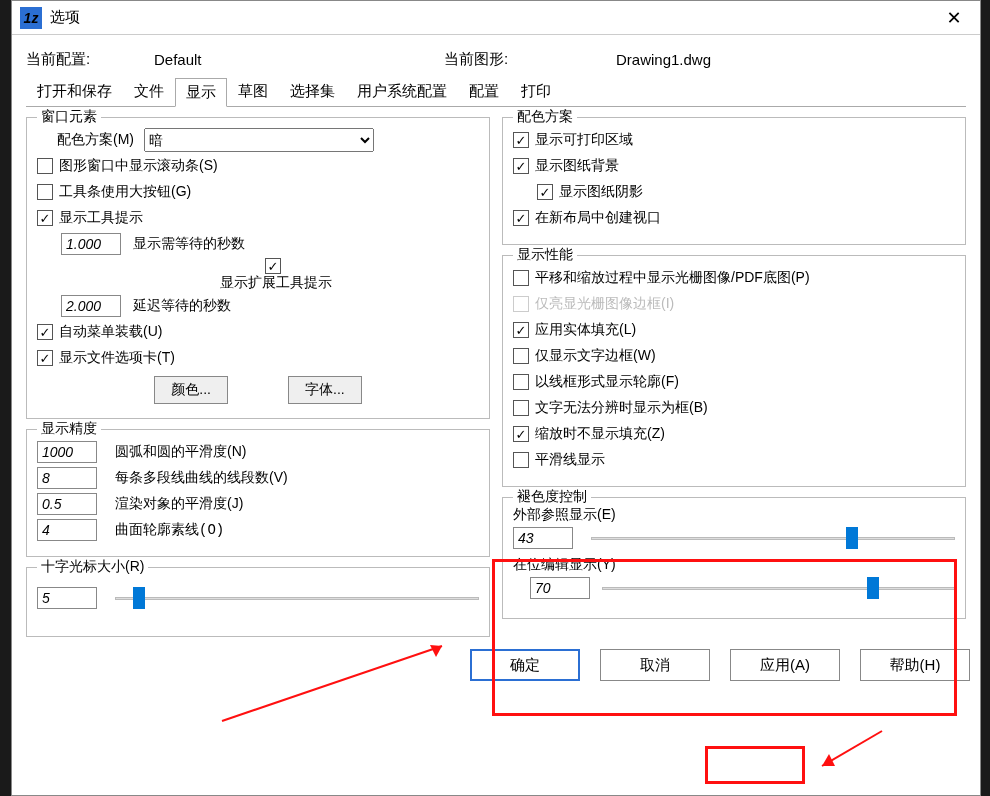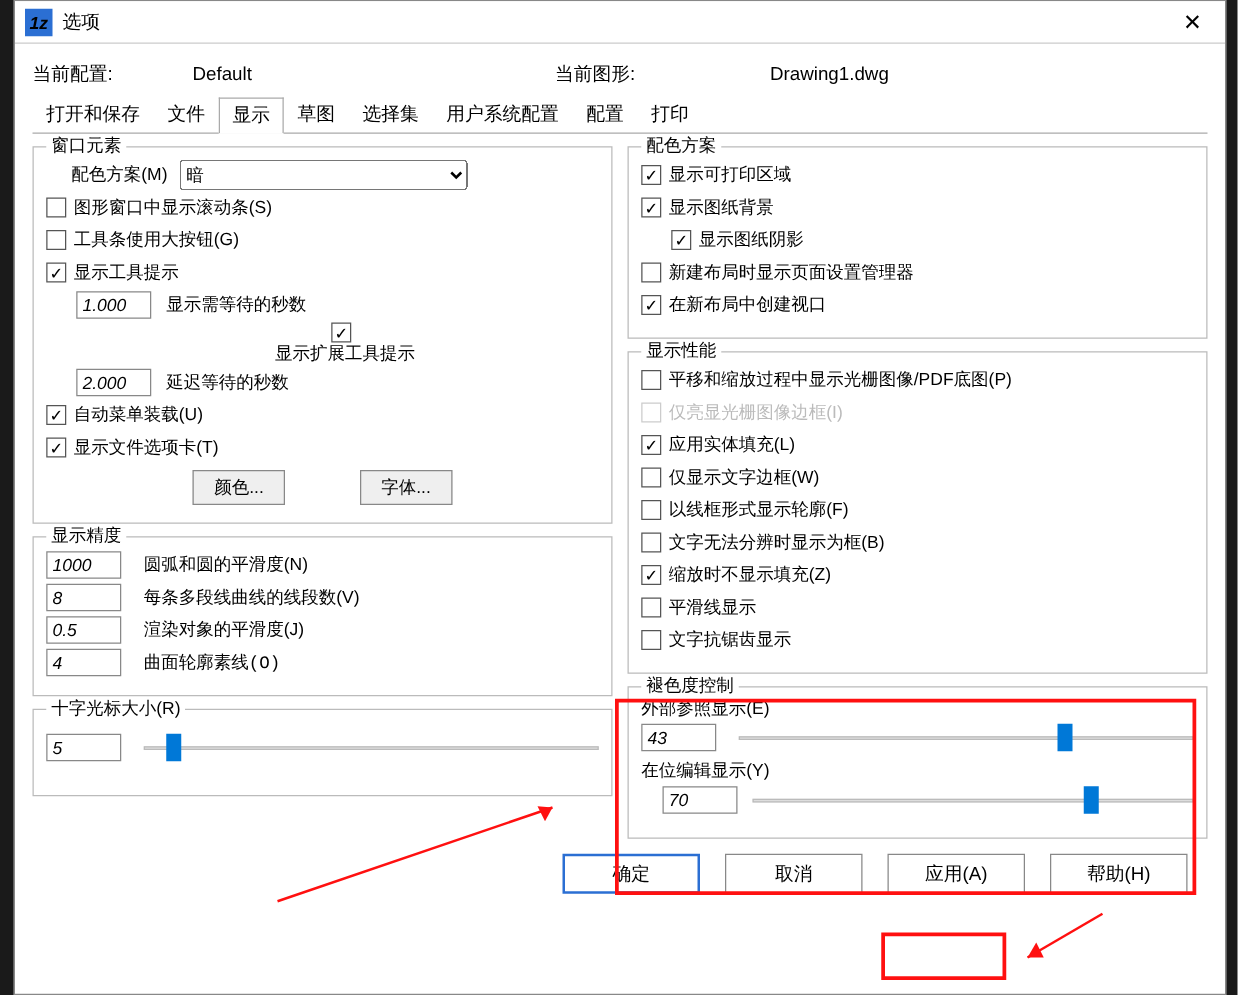--- a/index.html
+++ b/index.html
@@ -23,21 +23,21 @@
 .fieldset .legend { position: absolute; top: -10px; left: 10px; background: #fff; padding: 0 4px; font-size: 14px; }
 .row { display: flex; align-items: center; min-height: 24px; margin: 2px 0; }
 .cb { width: 16px; height: 16px; border: 1px solid #555; margin-right: 6px; display: inline-flex; align-items: center; justify-content: center; font-size: 13px; cursor: pointer; flex-shrink: 0; }
 .cb.ck::after { content: "✓"; color: #000; line-height: 1; }
 .cb.disabled { border-color: #ccc; }
 .txt { font-size: 14px; }
 .txt.disabled { color: #bbb; }
 select { height: 24px; font-size: 14px; }
 input[type=text] { height: 22px; width: 60px; font-size: 14px; border: 1px solid #888; padding: 0 4px; font-style: italic; }
 .btn { height: 28px; padding: 0 16px; background: #efefef; border: 1px solid #888; cursor: pointer; font-size: 14px; font-family: inherit; }
-.btnrow { display: flex; gap: 20px; justify-content: flex-end; padding: 12px 30px; }
+.btnrow { display: flex; gap: 20px; justify-content: flex-end; padding: 12px 10px; }
 .bigbtn { width: 110px; height: 32px; border: 1px solid #888; background: #fff; cursor: pointer; font-size: 15px; font-family: inherit; }
 .bigbtn.primary { border: 2px solid #2b6fd3; }
 .slider-track { position: relative; height: 20px; flex: 1; display: flex; align-items: center; }
 .slider-bar { width: 100%; height: 3px; background: #ddd; border: 1px solid #bbb; }
 .slider-thumb { position: absolute; width: 12px; height: 22px; background: #0078d7; top: -1px; }
 .highlight-box { position: absolute; border: 3px solid #ff1010; pointer-events: none; }
 .arrow { position: absolute; pointer-events: none; }
 </style>
 </head>
 <body>
@@ -158,24 +158,20 @@
             </div>
           <div class="row">
               <span class="cb ck"></span>
               <span class="txt">显示图纸背景</span>
             </div>
           <div class="row" style="margin-left:24px;">
               <span class="cb ck"></span>
               <span class="txt">显示图纸阴影</span>
             </div>
           <div class="row">
-              <span class="cb"></span>
-              <span class="txt">新建布局时显示页面设置管理器</span>
-            </div>
-          <div class="row">
               <span class="cb ck"></span>
               <span class="txt">在新布局中创建视口</span>
             </div>
         </div>
 
         <div class="fieldset">
           <div class="legend">显示性能</div>
           <div class="row">
               <span class="cb"></span>
               <span class="txt">平移和缩放过程中显示光栅图像/PDF底图(P)</span>
@@ -200,24 +196,20 @@
               <span class="cb"></span>
               <span class="txt">文字无法分辨时显示为框(B)</span>
             </div>
           <div class="row">
               <span class="cb ck"></span>
               <span class="txt">缩放时不显示填充(Z)</span>
             </div>
           <div class="row">
               <span class="cb"></span>
               <span class="txt">平滑线显示</span>
-            </div>
-          <div class="row">
-              <span class="cb"></span>
-              <span class="txt">文字抗锯齿显示</span>
             </div>
         </div>
 
         <div class="fieldset" style="padding-bottom:16px;">
           <div class="legend">褪色度控制</div>
           <div class="txt">外部参照显示(E)</div>
           <div class="row" style="gap:18px;">
             <input type="text" value="43" style="">
             <div class="slider-track">
               <div class="slider-bar"></div>

